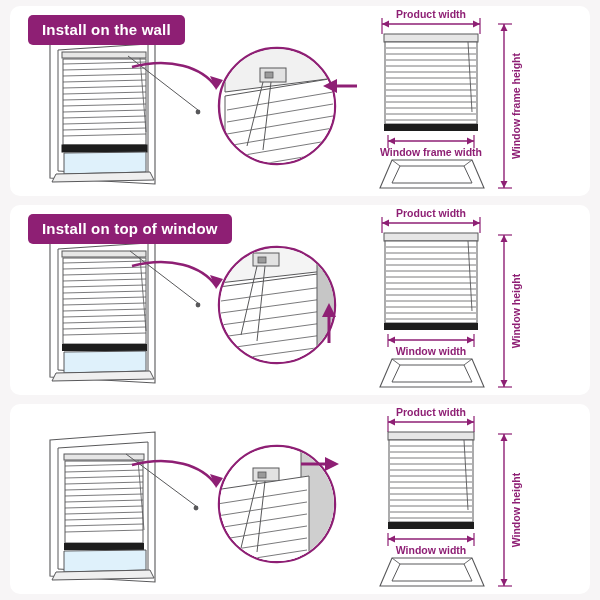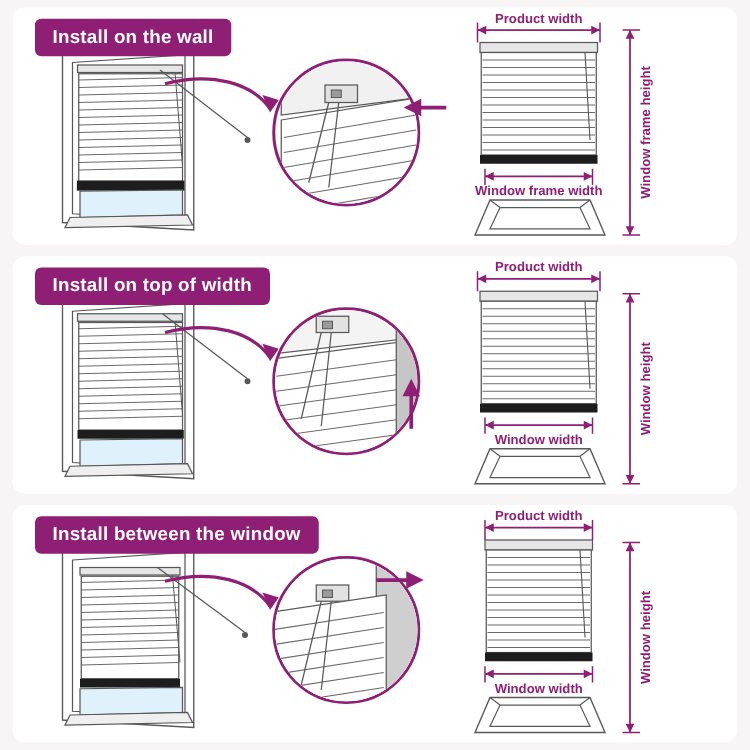--- a/index.html
+++ b/index.html
@@ -180,21 +180,21 @@
         <polygon points="152,16 148.5,23 155.5,23" fill="#8e1f74"></polygon>
         <polygon points="152,180 148.5,173 155.5,173" fill="#8e1f74"></polygon>
         <line x1="146" y1="16" x2="160" y2="16" stroke="#8e1f74" stroke-width="1.2"></line>
         <line x1="146" y1="180" x2="160" y2="180" stroke="#8e1f74" stroke-width="1.2"></line>
         <text class="lbl" x="168" y="98" text-anchor="middle" transform="rotate(-90 168 98)">Window frame height</text>
       </svg>
     </div>
   </div>
 
   <div class="panel">
-    <div class="title-pill">Install on top of width</div>
+    <div class="title-pill">Install on top of window</div>
 
     <div class="left-ill">
       <svg width="200" height="180" viewBox="0 0 200 180">
         <polygon points="30,30 135,22 135,172 30,166" fill="#ffffff" stroke="#58585a" stroke-width="1.1"></polygon>
         <polygon points="38,38 128,32 128,164 38,159" fill="#ffffff" stroke="#58585a" stroke-width="1"></polygon>
         <rect x="42" y="40" width="84" height="6" fill="#e6e6e6" stroke="#58585a" stroke-width="1"></rect>
         <g stroke="#6b6b6d" stroke-width="0.9" fill="none">
           <line x1="43" y1="52" x2="126" y2="50"></line>
             <line x1="43" y1="58" x2="126" y2="56"></line>
           <line x1="43" y1="64" x2="126" y2="62"></line>
@@ -296,21 +296,20 @@
         <polygon points="152,28 148.5,35 155.5,35" fill="#8e1f74"></polygon>
         <polygon points="152,180 148.5,173 155.5,173" fill="#8e1f74"></polygon>
         <line x1="146" y1="28" x2="160" y2="28" stroke="#8e1f74" stroke-width="1.2"></line>
         <line x1="146" y1="180" x2="160" y2="180" stroke="#8e1f74" stroke-width="1.2"></line>
         <text class="lbl" x="168" y="104" text-anchor="middle" transform="rotate(-90 168 104)">Window  height</text>
       </svg>
     </div>
   </div>
 
   <div class="panel">
-    <div class="title-pill">Install between the window</div>
 
     <div class="left-ill">
       <svg width="200" height="180" viewBox="0 0 200 180">
         <polygon points="30,30 135,22 135,172 30,166" fill="#ffffff" stroke="#58585a" stroke-width="1.1"></polygon>
         <polygon points="38,38 128,32 128,164 38,159" fill="#ffffff" stroke="#58585a" stroke-width="1"></polygon>
         <rect x="44" y="44" width="80" height="6" fill="#e6e6e6" stroke="#58585a" stroke-width="1"></rect>
         <g stroke="#6b6b6d" stroke-width="0.9" fill="none">
           <line x1="45" y1="56" x2="123" y2="54"></line>
             <line x1="45" y1="62" x2="123" y2="60"></line>
           <line x1="45" y1="68" x2="123" y2="66"></line>

